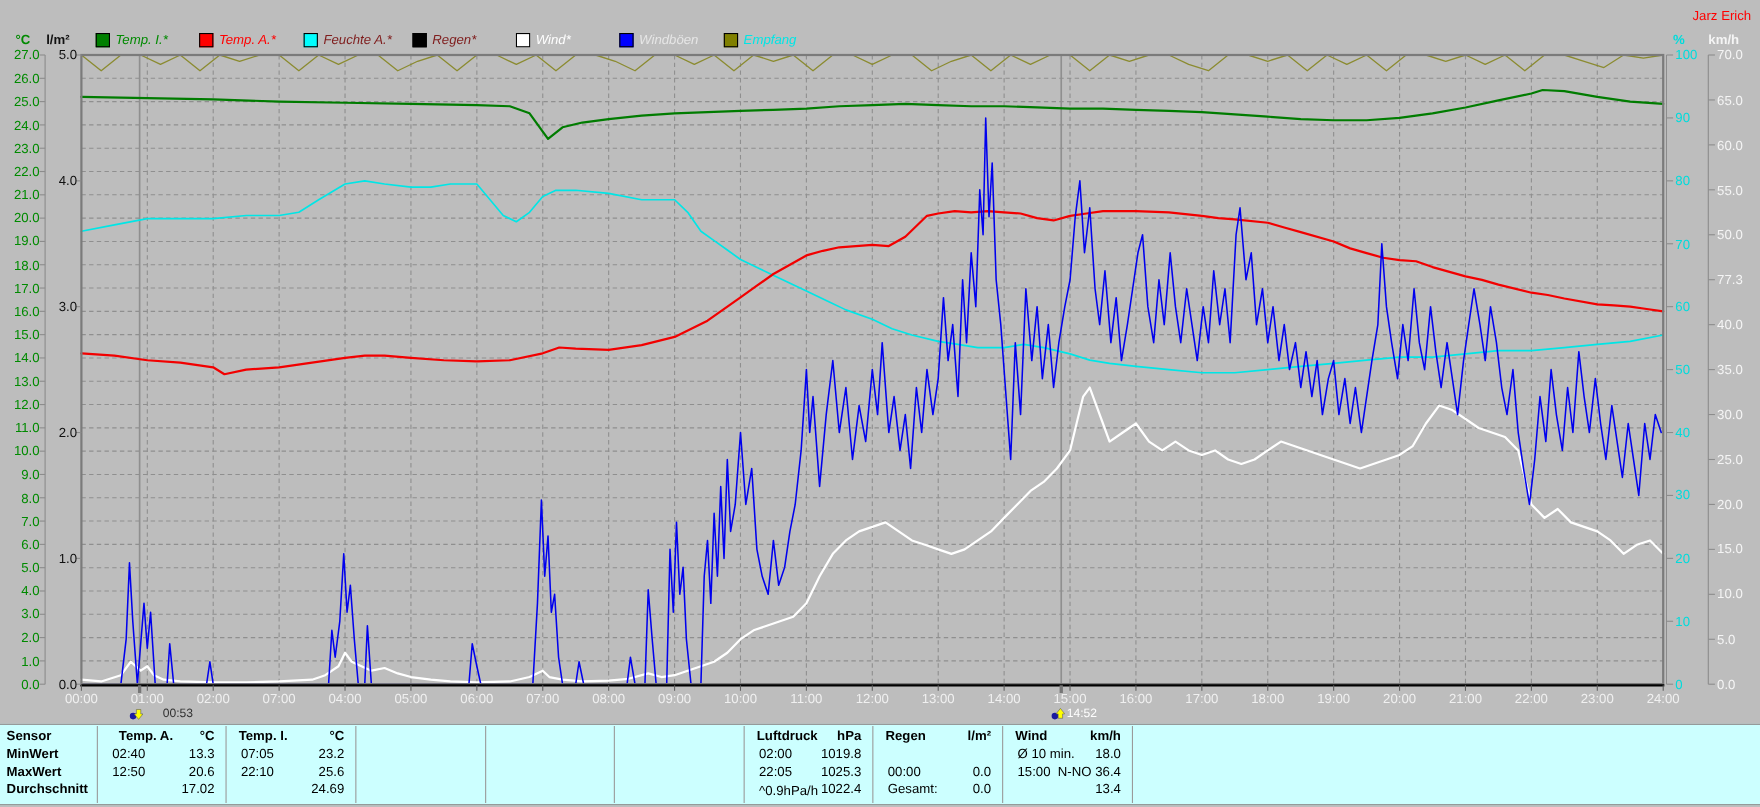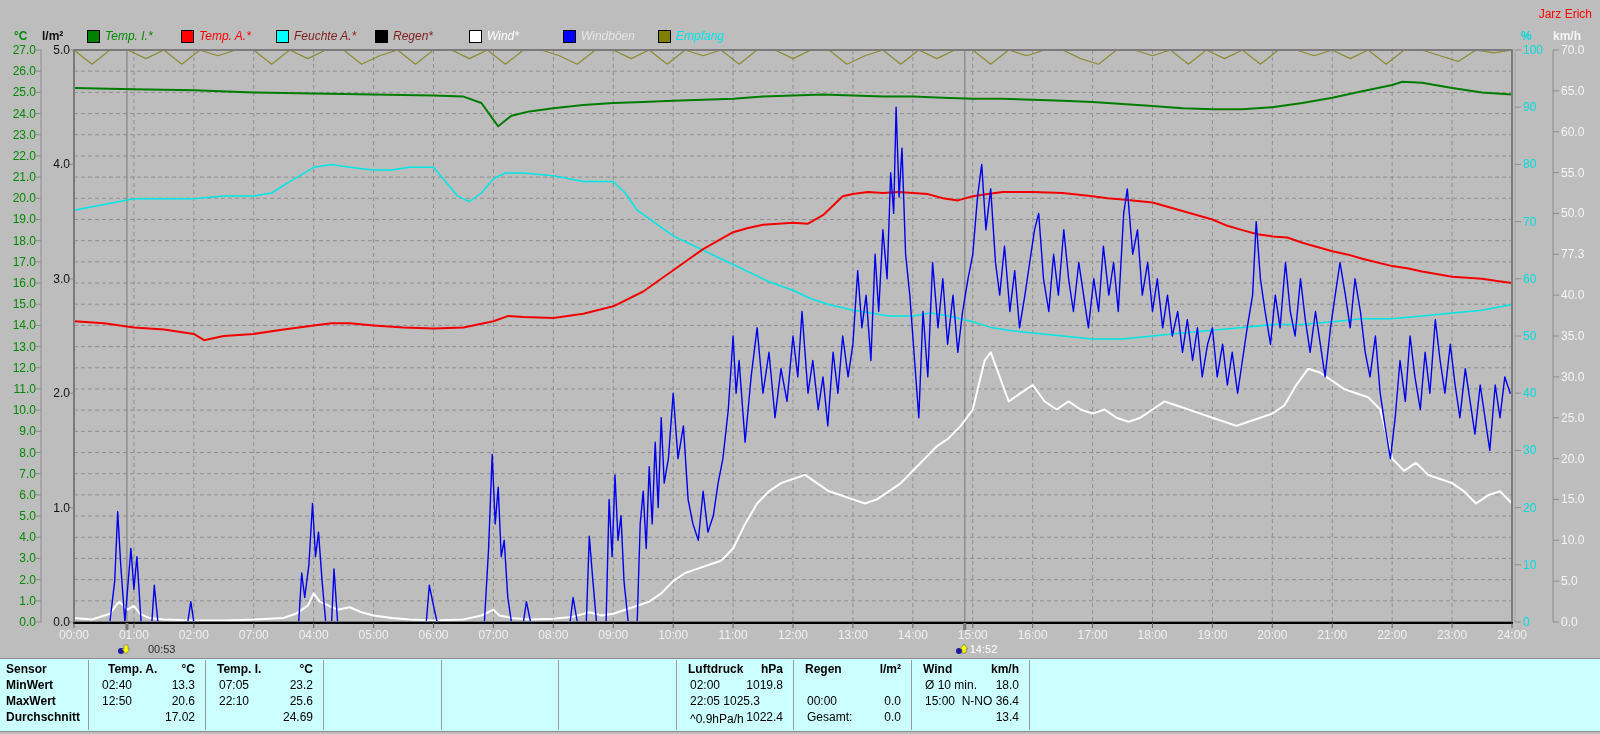--- a/index.html
+++ b/index.html
@@ -354,21 +354,21 @@
       <div class="tcell" style="left: 219px; top: 19px;">07:05</div>
       <div class="tcell tright" style="left: 223px; top: 19px; width: 90px;">23.2</div>
       <div class="tcell" style="left: 219px; top: 35px;">22:10</div>
       <div class="tcell tright" style="left: 223px; top: 35px; width: 90px;">25.6</div>
       <div class="tcell tright" style="left: 223px; top: 51px; width: 90px;">24.69</div>
       <div class="tcell tbold" style="left: 688px; top: 3px;">Luftdruck</div>
       <div class="tcell tbold tright" style="left: 731px; top: 3px; width: 52px;">hPa</div>
       <div class="tcell" style="left: 690px; top: 19px;">02:00</div>
       <div class="tcell tright" style="left: 693px; top: 19px; width: 90px;">1019.8</div>
       <div class="tcell" style="left: 690px; top: 35px;">22:05</div>
-      <div class="tcell tright" style="left: 670px; top: 35px; width: 90px;">1025.3</div>
+      <div class="tcell tright" style="left: 693px; top: 35px; width: 90px;">1025.3</div>
       <div class="tcell" style="left: 690px; top: 53px;">^0.9hPa/h</div>
       <div class="tcell tright" style="left: 693px; top: 51px; width: 90px;">1022.4</div>
       <div class="tcell tbold" style="left: 805px; top: 3px;">Regen</div>
       <div class="tcell tbold tright" style="left: 849px; top: 3px; width: 52px;">l/m²</div>
       <div class="tcell" style="left: 807px; top: 35px;">00:00</div>
       <div class="tcell tright" style="left: 811px; top: 35px; width: 90px;">0.0</div>
       <div class="tcell" style="left: 807px; top: 51px;">Gesamt:</div>
       <div class="tcell tright" style="left: 811px; top: 51px; width: 90px;">0.0</div>
       <div class="tcell tbold" style="left: 923px; top: 3px;">Wind</div>
       <div class="tcell tbold tright" style="left: 967px; top: 3px; width: 52px;">km/h</div>

